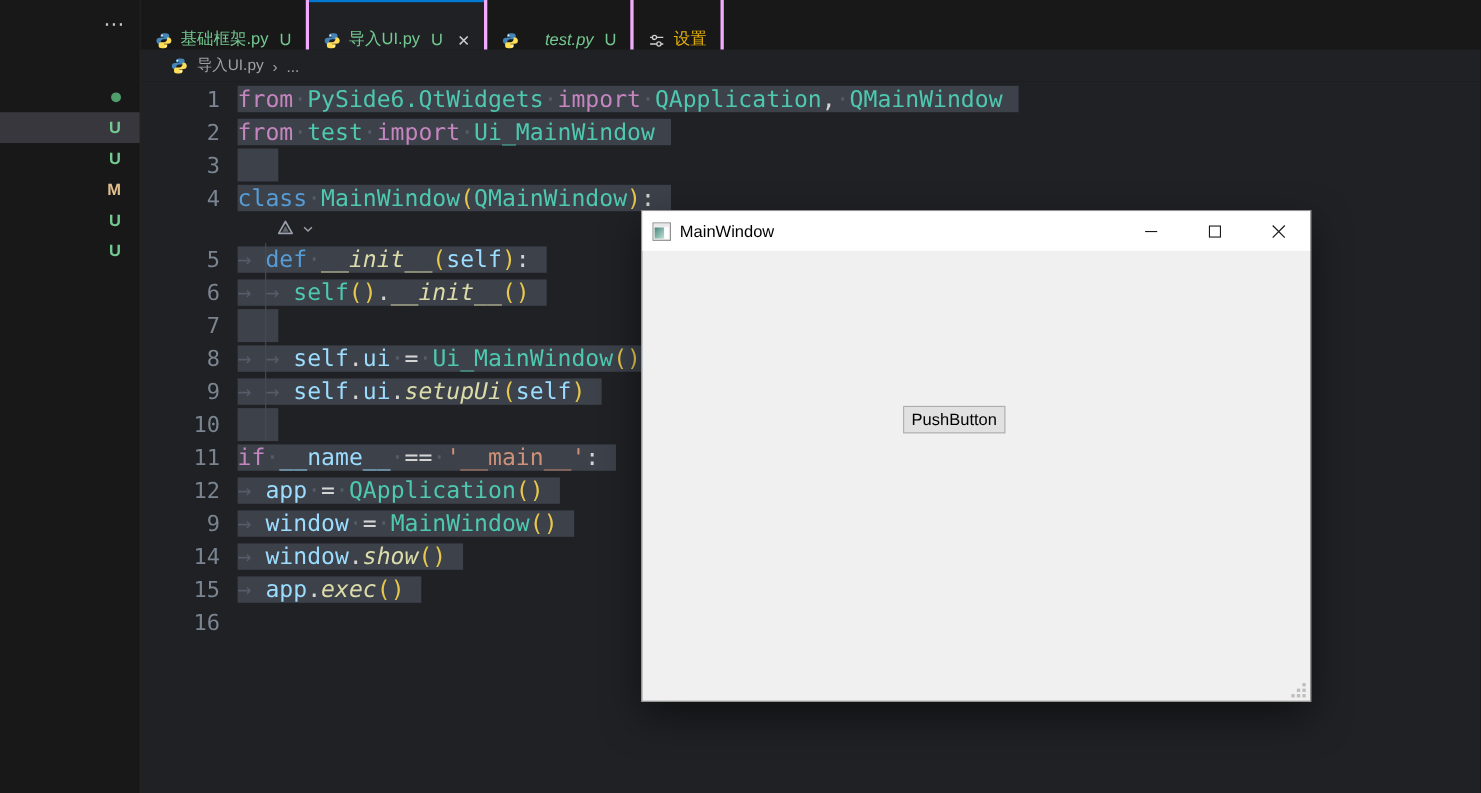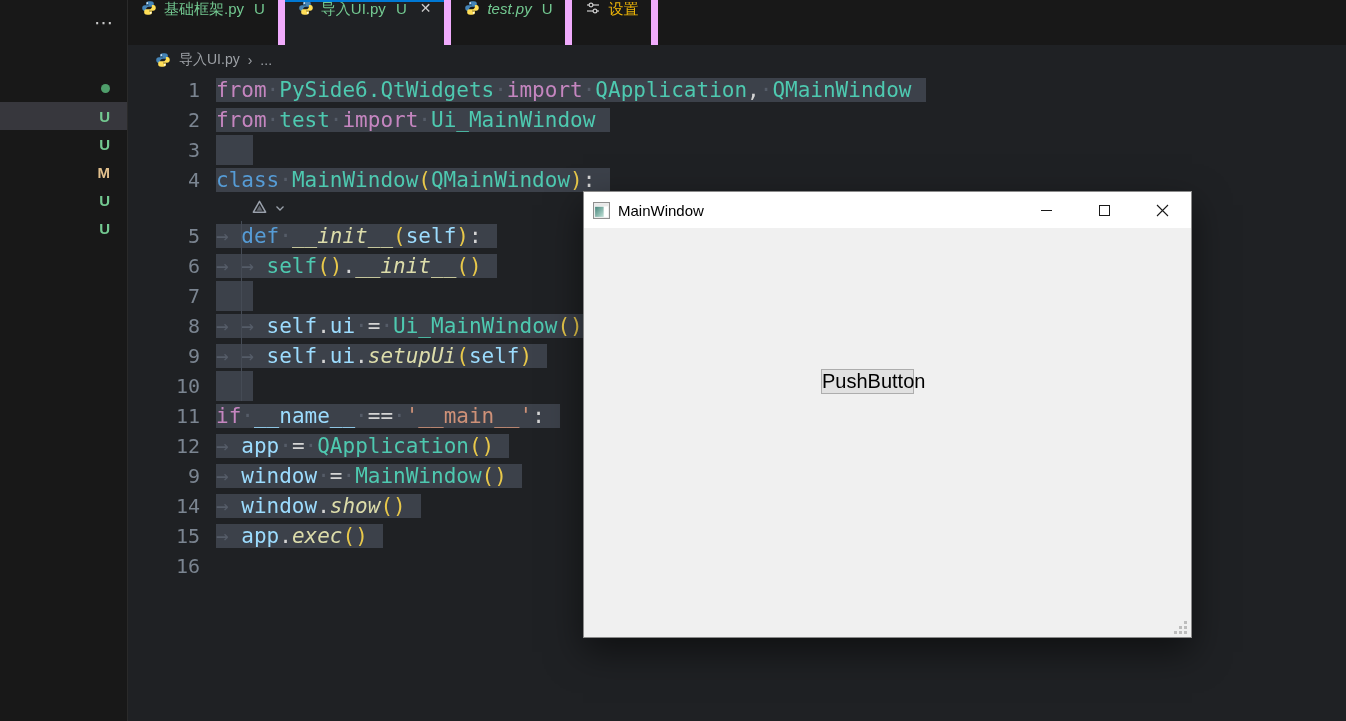--- a/index.html
+++ b/index.html
@@ -18,28 +18,28 @@
            padding-right:17px; }
   .sbrow.selected { background:#37373d; }
   .sbdot { width:9px; height:9px; border-radius:50%; background:#4f9e6b; }
   .sbbadge { font-size:15px; font-weight:600; }
   .sbbadge.untracked { color:#73c991; }
   .sbbadge.modified  { color:#e2c08d; }
 
   
   .main { position:absolute; left:128px; top:0; right:0; bottom:0; }
   .tabbar { height:45px; display:flex; background:#181818; }
-  .tab { position:relative; height:45px; display:flex; align-items:flex-start; gap:7px;
-         padding:0 13px; border-right:7px solid #f0abfc; cursor:pointer; }
+  .tab { position:relative; height:45px; display:flex; align-items:flex-end; gap:7px;
+         padding:0 13px; border-right:3px solid #f0abfc; cursor:pointer; }
   .tab.active { background:#1f2124; }
   .tab.active::before { content:""; position:absolute; left:0; top:0; right:0; height:2px;
          background:#0078d4; }
   .tlabel { font-size:15px; color:#eab308; }
   .tab .green { color:#73c991; }
-  .tlabel.preview { font-style:italic; }
+  .tlabel.preview { font-style:italic;margin-left:16px; }
   .tbadge { font-size:15px; color:#73c991; margin-left:3px; }
   .tclose { font-size:14px; color:#cccccc; margin-left:6px; cursor:pointer; }
   .icn { display:inline-flex; align-items:center; }
 
   
   .breadcrumb { height:29px; background:#1f2124; display:flex; align-items:center;
                 padding-left:27px; gap:8px; color:#9da1a6; font-size:14px; }
 
   
   .editor { position:absolute; top:74px; left:0; right:0; bottom:0; background:#1f2124;
@@ -65,21 +65,21 @@
   .qtitle { height:36px; background:#ffffff; display:flex; align-items:center;
             padding-left:9px; }
   .qticon { margin-right:8px; display:inline-flex; }
   .qtitle-text { font-size:15px; color:#000; }
   .qbtns { margin-left:auto; display:flex; height:36px; }
   .qbtn { width:58px; height:36px; display:flex; align-items:center; justify-content:center;
           cursor:pointer; }
   .glyph-min { width:11px; height:1px; background:#1a1a1a; }
   .glyph-max { width:11px; height:11px; border:1px solid #1a1a1a; }
   .pushbtn { position:absolute; left:237px; top:177px; width:93px; height:25px;
-             background:#e1e1e1; border:1px solid #adadad; font-size:20px; color:#000;
+             background:#e1e1e1; border:1px solid #adadad; font-size:15px; color:#000;
              font-family:"Liberation Sans", sans-serif; cursor:pointer; }
   .sizegrip { position:absolute; right:3px; bottom:3px; width:14px; height:14px; cursor:nwse-resize; }
   .sizegrip::after { content:""; position:absolute; left:0; top:0; width:3px; height:3px;
              background:transparent;
              box-shadow:10px 1px #bdbdbd, 5px 6px #bdbdbd, 10px 6px #bdbdbd,
                         0 11px #bdbdbd, 5px 11px #bdbdbd, 10px 11px #bdbdbd; }
 </style>
 </head>
 <body>
 

